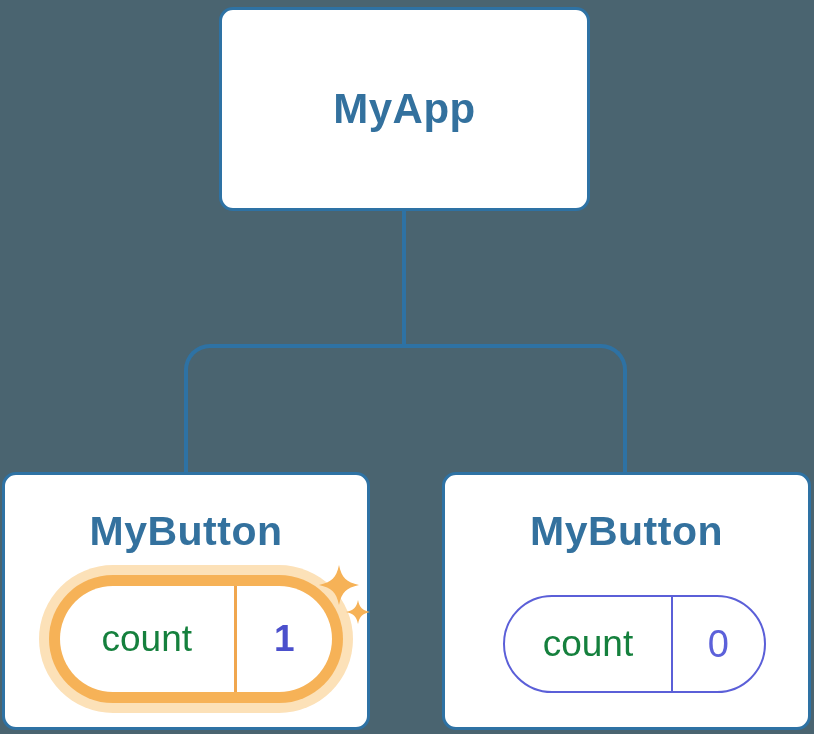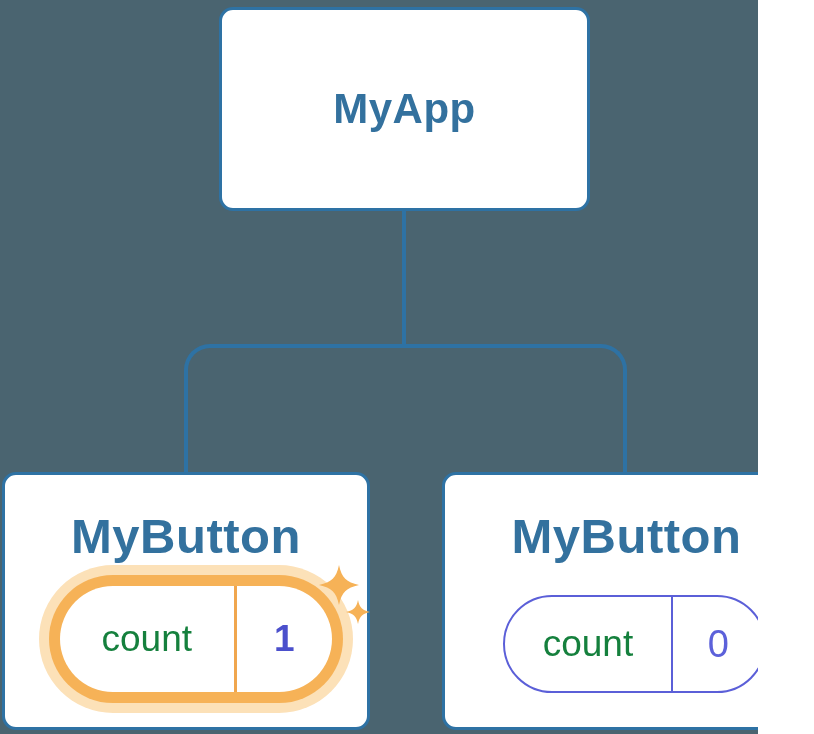--- a/index.html
+++ b/index.html
@@ -1,23 +1,22 @@
 <!DOCTYPE html>
 <html><head>
 <meta charset="utf-8">
 <style>
   html,body { margin:0; padding:0; }
   .canvas {
     position: relative;
-    width: 734px;
+    width: 814px;
     height: 734px;
     background: #4A6470;
     overflow: hidden;
     font-family: "Liberation Sans", sans-serif;
-    padding-left: 24px;
   }
   .card {
     position: absolute;
     background: #ffffff;
     border: 3px solid #2E72A4;
     border-radius: 14px;
     box-sizing: border-box;
   }
   .card-root {
     left: 219px; top: 7px;
@@ -47,21 +46,21 @@
     box-sizing: border-box;
   }
   
   .card-child-left  { left: 2px;   top: 472px; width: 368px; height: 258px; }
   .card-child-right { left: 442px; top: 472px; width: 369px; height: 258px; }
   .child-title {
     position: absolute;
     left: 0; right: 0; top: 33px;
     text-align: center;
     color: #33719E;
-    font-size: 49px;
+    font-size: 41px;
     font-weight: 600;
     letter-spacing: 0.5px;
   }
   
   .pill {
     position: absolute;
     display: flex;
     align-items: stretch;
     background: #ffffff;
     box-sizing: border-box;

